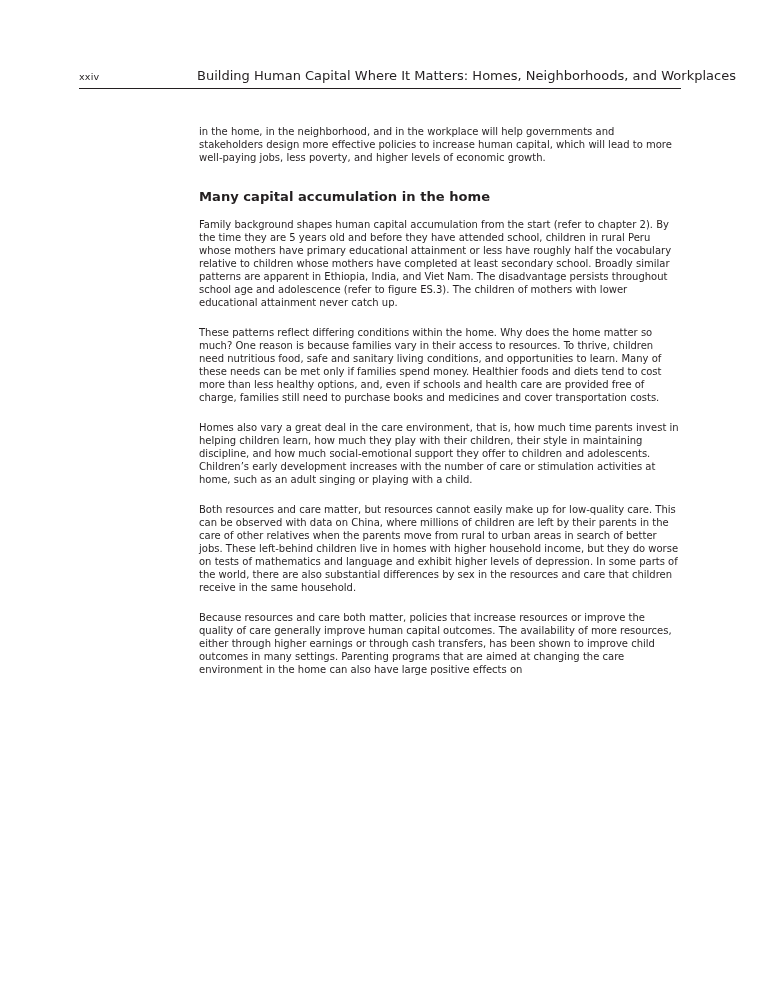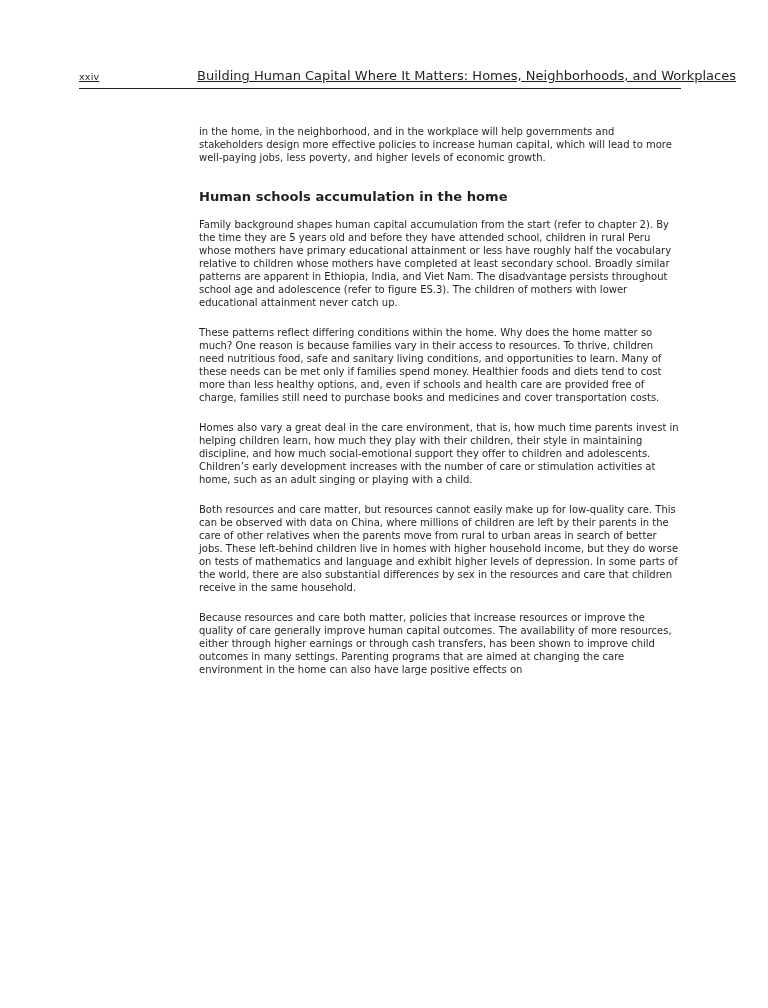--- a/index.html
+++ b/index.html
@@ -24,21 +24,20 @@
   }
   
   .running-head {
     position: absolute;
     left: 79px;
     top: 68px;
     width: 602px;
     display: flex;
     align-items: baseline;
     justify-content: flex-start;
-    text-decoration: underline;
   }
   .folio {
     font-size: 9.5px;
     letter-spacing: 0.2px;
     color: #231f20;
     font-weight: 400;
     width: 118px;
     flex: 0 0 118px;
   }
   .head-title {
@@ -88,21 +87,21 @@
   <div class="running-head">
     <span class="folio">xxiv</span>
     <span class="head-title">Building Human Capital Where It Matters: Homes, Neighborhoods, and Workplaces</span>
   </div>
   <div class="head-rule"></div>
 
   <div class="column">
 
     <p class="body-text">in the home, in the neighborhood, and in the workplace will help governments and stakeholders design more effective policies to increase human capital, which will lead to more well-paying jobs, less poverty, and higher levels of economic growth.</p>
 
-    <h2 class="section-head">Human schools accumulation in the home</h2>
+    <h2 class="section-head">Many capital accumulation in the home</h2>
 
     <p class="body-text">Family background shapes human capital accumulation from the start (refer to chapter 2). By the time they are 5 years old and before they have attended school, children in rural Peru whose mothers have primary educational attainment or less have roughly half the vocabulary relative to children whose mothers have completed at least secondary school. Broadly similar patterns are apparent in Ethiopia, India, and Viet Nam. The disadvantage persists throughout school age and adolescence (refer to figure ES.3). The children of mothers with lower educational attainment never catch up.</p>
     <p class="body-text">These patterns reflect differing conditions within the home. Why does the home matter so much? One reason is because families vary in their access to resources. To thrive, children need nutritious food, safe and sanitary living conditions, and opportunities to learn. Many of these needs can be met only if families spend money. Healthier foods and diets tend to cost more than less healthy options, and, even if schools and health care are provided free of charge, families still need to purchase books and medicines and cover transportation costs.</p>
     <p class="body-text">Homes also vary a great deal in the care environment, that is, how much time parents invest in helping children learn, how much they play with their children, their style in maintaining discipline, and how much social-emotional support they offer to children and adolescents. Children’s early development increases with the number of care or stimulation activities at home, such as an adult singing or playing with a child.</p>
     <p class="body-text">Both resources and care matter, but resources cannot easily make up for low-quality care. This can be observed with data on China, where millions of children are left by their parents in the care of other relatives when the parents move from rural to urban areas in search of better jobs. These left-behind children live in homes with higher household income, but they do worse on tests of mathematics and language and exhibit higher levels of depression. In some parts of the world, there are also substantial differences by sex in the resources and care that children receive in the same household.</p>
     <p class="body-text">Because resources and care both matter, policies that increase resources or improve the quality of care generally improve human capital outcomes. The availability of more resources, either through higher earnings or through cash transfers, has been shown to improve child outcomes in many settings. Parenting programs that are aimed at changing the care environment in the home can also have large positive effects on</p>
 
   </div>
 
 </div>

